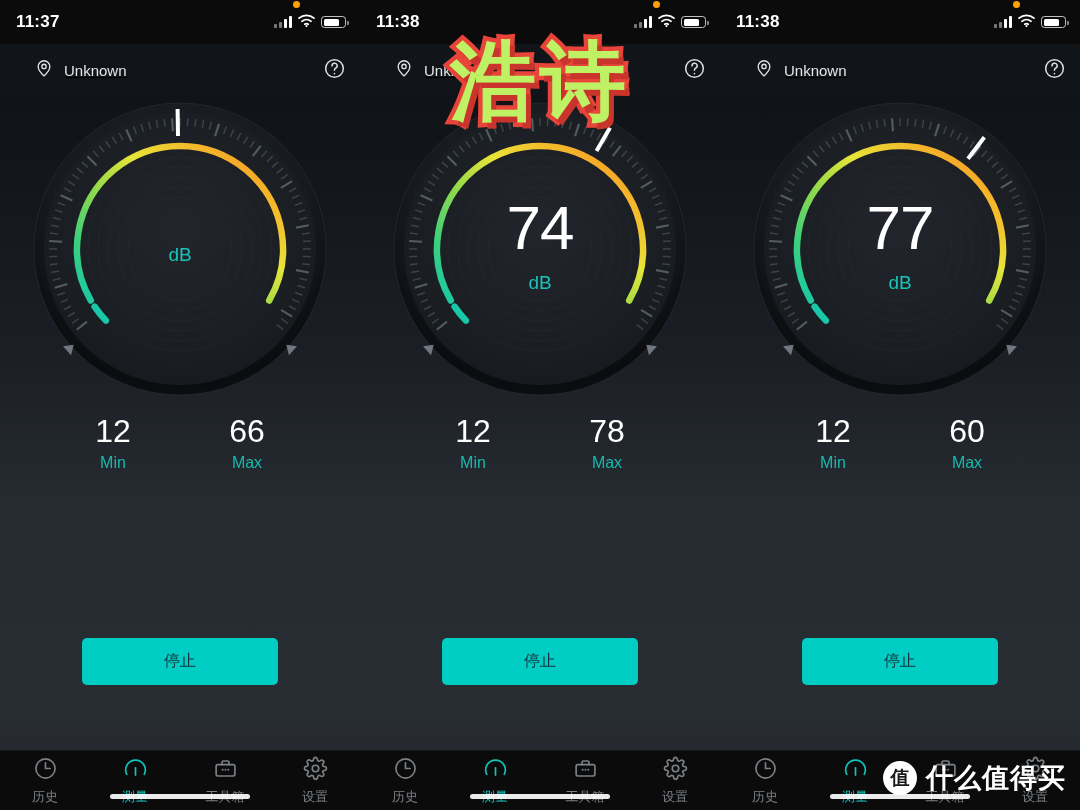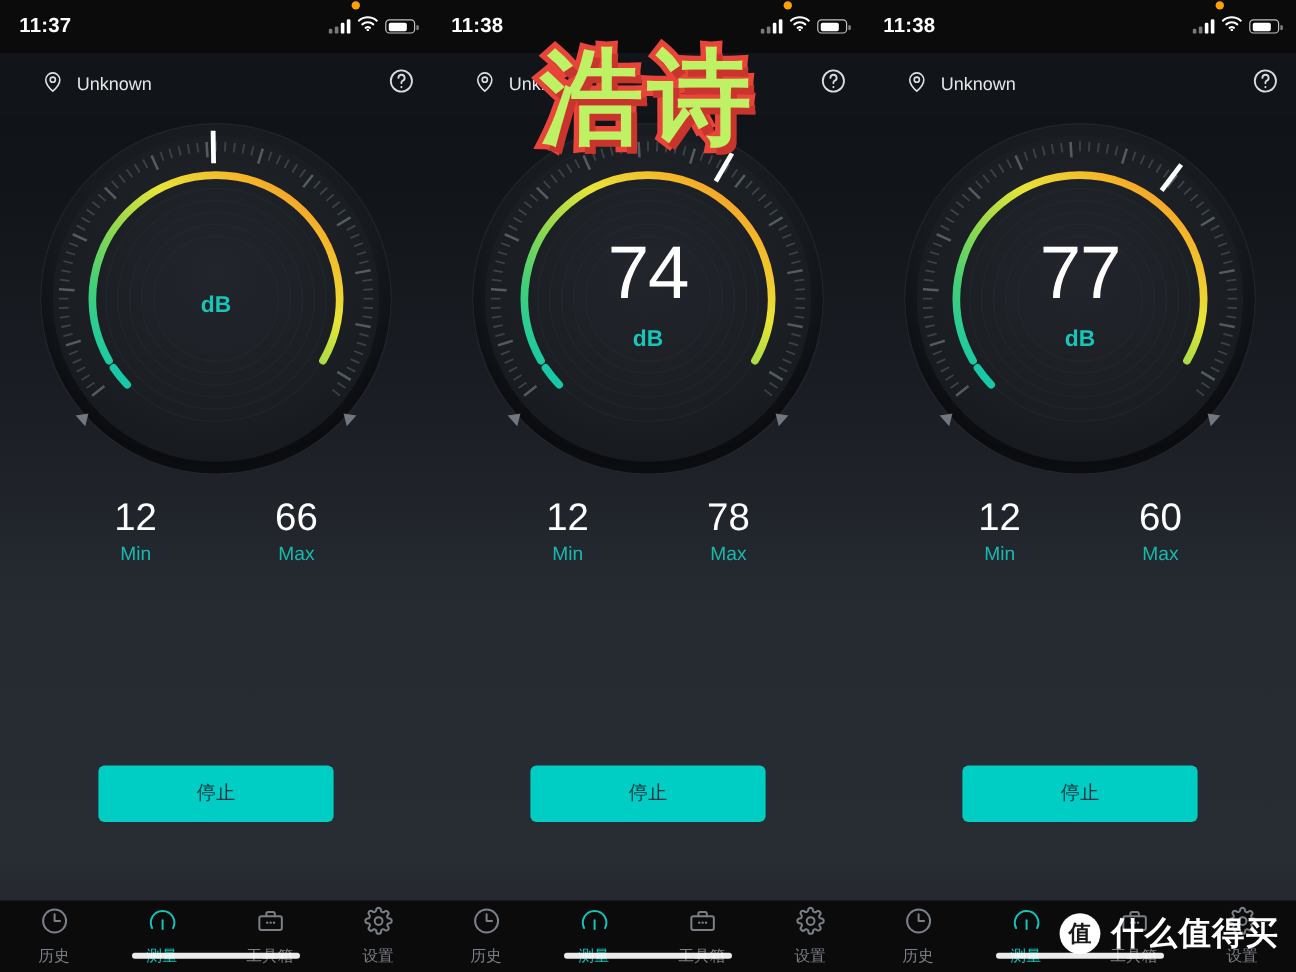--- a/index.html
+++ b/index.html
@@ -47,42 +47,42 @@
     border-radius:0 1px 1px 0;
   }
   .batt span{ display:block; height:100%; width:78%; background:#fff; border-radius:1.5px;}
 
   
   .header {
     position:relative; height:52px;
     display:flex; align-items:center; padding:0 14px;
     background:#111418;
   }
-  .loc { display:flex; align-items:center; gap:10px; margin-left:20px; }
+  .loc { display:flex; align-items:center; gap:10px; margin-left:20px;text-decoration:underline; }
   .loc-label { color:#e4e6e8; font-size:15px; }
   .help-btn { margin-left:auto; }
   .ico { display:block; }
 
   
   .gauge-wrap {
     position:relative; height:305px;
     display:flex; align-items:center; justify-content:center;
   }
   .gauge { position:relative; width:300px; height:300px; }
   .gauge svg { position:absolute; inset:0; width:300px; height:300px; }
   .readout {
     position:absolute; inset:0;
     display:flex; flex-direction:column; align-items:center; justify-content:center;
     pointer-events:none;
   }
   .readout .val {
     color:#fff; font-size:62px; font-weight:300; line-height:1;
     letter-spacing:-1px; margin-top:-6px;
   }
-  .readout .unit { color:#19c4b8; font-size:19px; margin-top:13px; font-weight:700; }
+  .readout .unit { color:#19c4b8; font-size:19px; margin-top:13px; font-weight:400; }
 
   
   .minmax {
     display:flex; justify-content:space-around;
     padding:14px 46px 0 46px;
   }
   .mm { text-align:center; width:86px; }
   .mm .num { color:#fff; font-size:32px; font-weight:400; line-height:1.05; }
   .mm .cap { color:#17b9ae; font-size:16px; margin-top:5px; }
 

